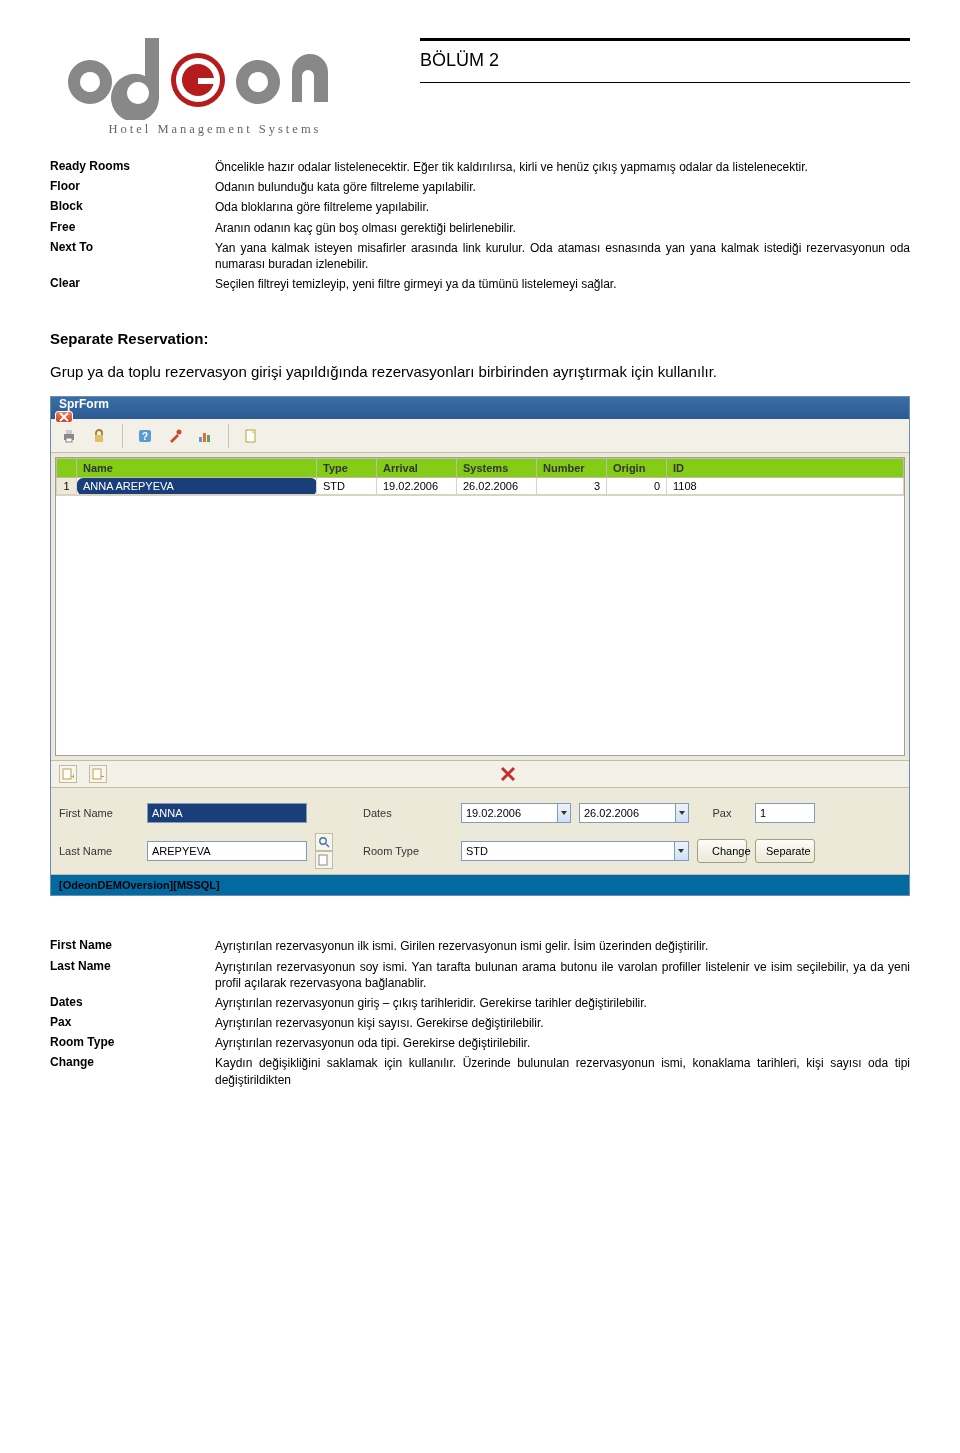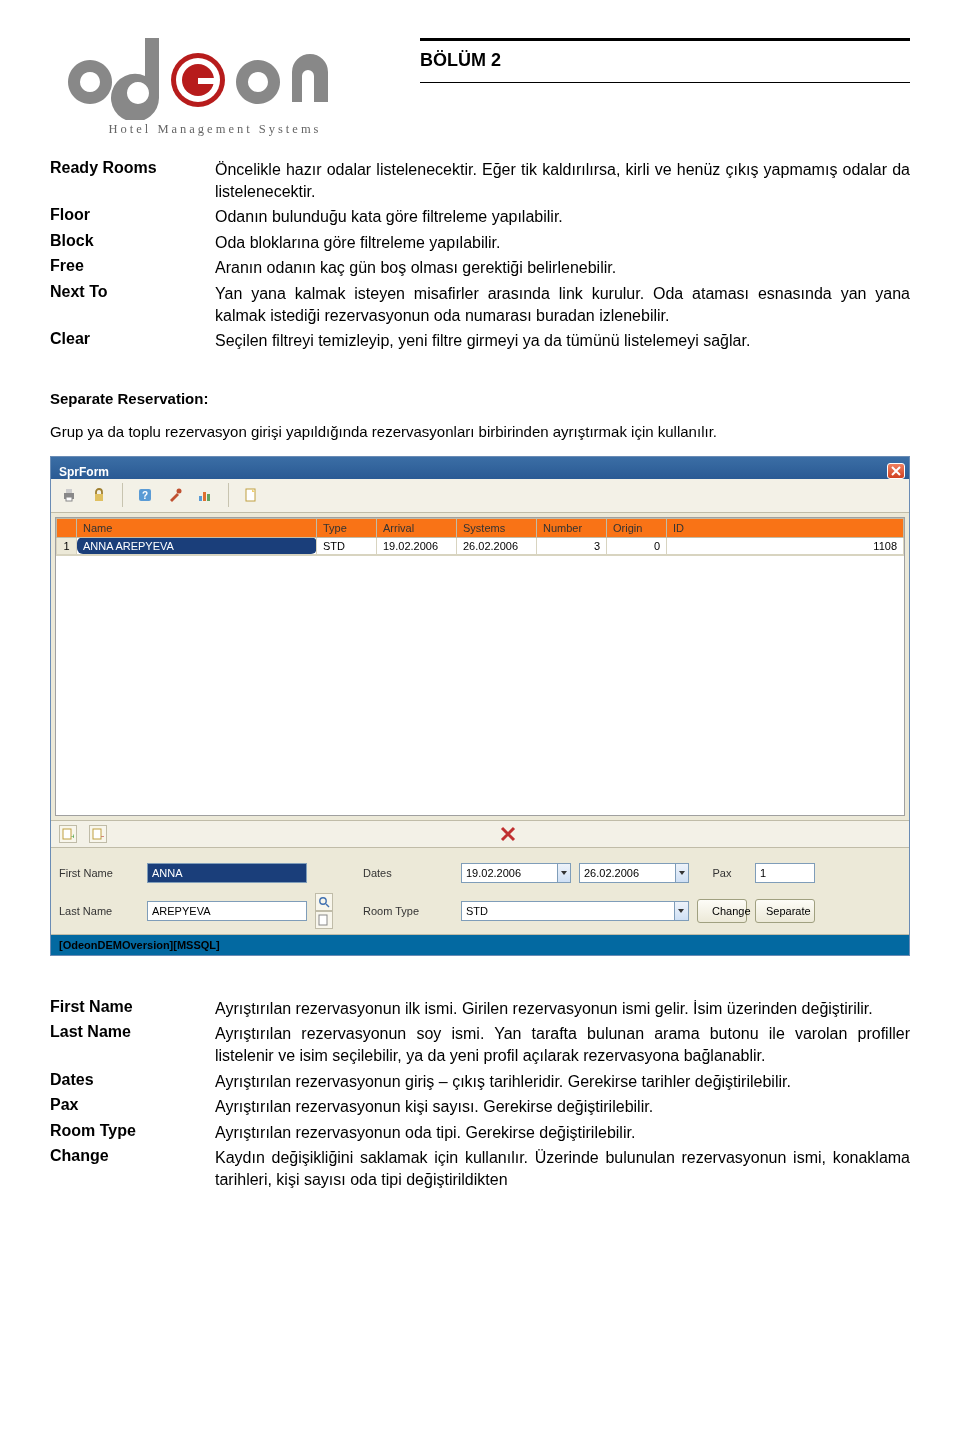--- a/index.html
+++ b/index.html
@@ -36,43 +36,44 @@
   }
   .header-right {
     flex: 1;
     padding-top: 8px;
   }
   .header-rule {
     border-top: 3px solid #000;
     width: 100%;
     margin-bottom: 8px;
   }
-  .section-title { font-weight: bold; font-size: 18px; line-height: 1.3; }
+  .section-title { font-weight: normal; font-size: 18px; line-height: 1.3; }
   .thin-rule { border-top: 1px solid #000; margin-top: 10px; }
-  .def-table { width: 100%; font-size: 16px; border-collapse: collapse; }
+  .def-table { width: 100%; font-size: 12px; border-collapse: collapse; }
   .def-table td { vertical-align: top; padding: 2px 0; }
   .def-term { width: 165px; font-weight: bold; }
   .def-desc { text-align: justify; line-height: 1.35; }
   .subhead { font-weight: bold; font-size: 15px; margin: 36px 0 14px 0; }
   .body-para { font-size: 15px; text-align: justify; line-height: 1.4; margin-bottom: 14px; }
 
   .app-window {
     border: 1px solid #6a8cb5;
     background: #ece9d8;
     font-size: 11px;
     font-family: Tahoma, Arial, sans-serif;
     margin-bottom: 40px;
   }
   .titlebar {
     background: linear-gradient(#3b6ea5, #2a5a94);
     color: #fff;
     height: 22px;
     display: flex;
-    align-items: flex-end;
+    align-items: flex-start;
     padding: 0 4px;
+    flex-direction: column;
   }
   .titlebar-text { flex:1; font-size: 12px; font-weight: bold; padding-left: 4px; }
   .titlebar-close {
     width: 18px; height: 16px;
     background: linear-gradient(#f08060,#d04020);
     border: 1px solid #fff;
     border-radius: 3px;
     display: flex; align-items: center; justify-content: center;
     color: #fff; font-weight: bold; font-size: 11px;
     cursor: pointer;
@@ -93,24 +94,24 @@
     border-radius: 3px;
     cursor: pointer;
   }
   .tb-sep { width: 2px; height: 24px; border-right: 1px solid #c8c4b0; margin: 0 4px; }
 
   .grid-wrap { background: #fff; border: 1px solid #a0a0a0; margin: 4px; }
   .grid {
     width: 100%; border-collapse: collapse; font-size: 11px;
   }
   .grid th {
-    background: #f97316;
+    background: #84cc16;
     border: 1px solid #c0bca8;
     text-align: left;
-    font-weight: normal;
+    font-weight: bold;
     padding: 3px 6px;
     color: #333;
   }
   .grid td {
     border: 1px solid #d8d4c0;
     padding: 2px 6px;
     background: #fff;
   }
   .grid td.rnum { background:#ece9d8; width:18px; text-align:center; }
   .grid td.sel { background:#1a3e7a; color:#fff;border-radius:6px; }
@@ -301,21 +302,21 @@
           <th>ID</th>
         </tr>
         <tr>
           <td class="rnum">1</td>
           <td class="sel">ANNA AREPYEVA</td>
           <td>STD</td>
           <td>19.02.2006</td>
           <td>26.02.2006</td>
           <td style="text-align:right">3</td>
           <td style="text-align:right">0</td>
-          <td style="text-align:right">1108</td>
+          <td style="">1108</td>
         </tr>
       </tbody>
         </table>
       <div class="grid-empty"></div>
     </div>
 
     <div class="midbar">
       <span class="mini-btn">
           <svg width="12" height="12" viewBox="0 0 12 12">
             <rect x="1" y="1" width="8" height="10" fill="#fff" stroke="#c0a040"></rect>

